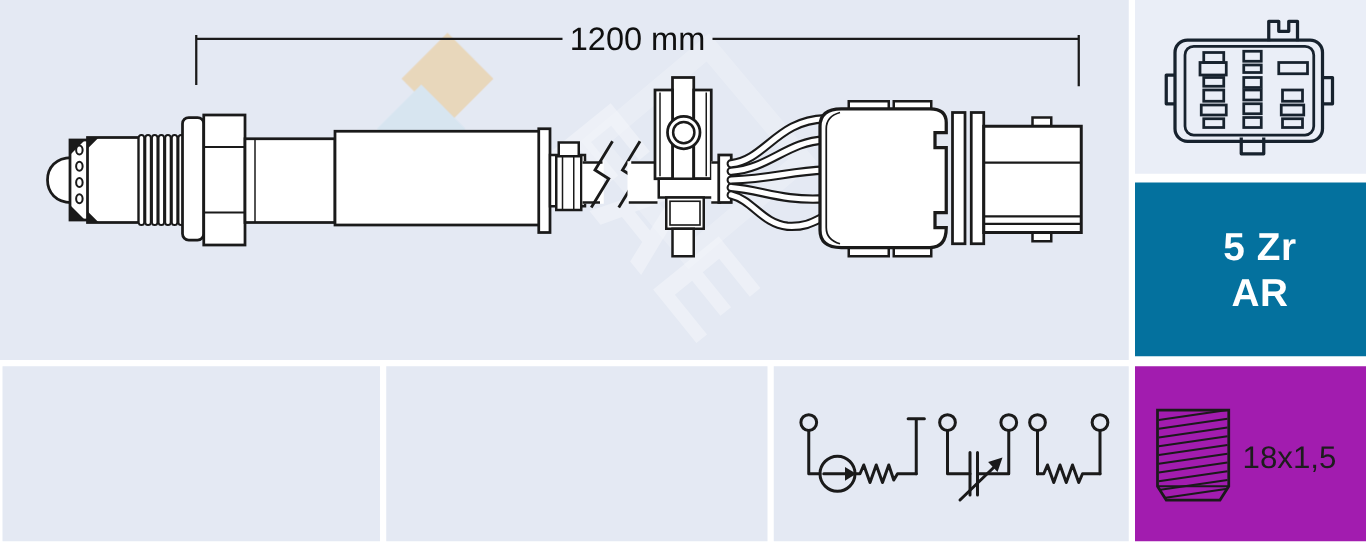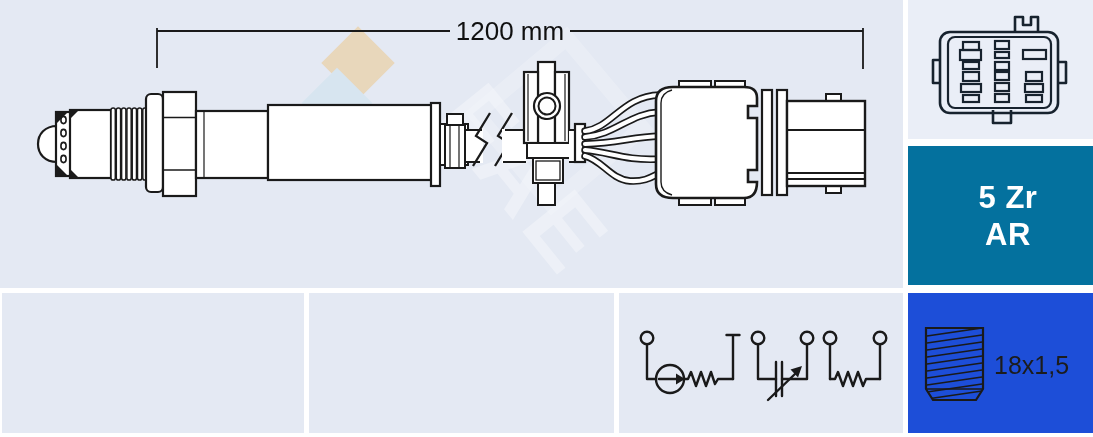--- a/index.html
+++ b/index.html
@@ -11,21 +11,21 @@
   .cell-main{left:0;top:0;width:903px;height:288px;}
   .cell-connector{left:908px;top:0;width:185px;height:139px;background:#eaeef7;}
   .cell-badge{
     left:908px;top:146px;width:200px;height:139px;background:#04719e;
     display:flex;flex-direction:column;align-items:center;justify-content:center;
   }
   .badge-line{color:#ffffff;font-weight:bold;font-size:31px;line-height:37px;letter-spacing:0.5px;}
   .cell-b1{left:2px;top:293px;width:302px;height:140px;}
   .cell-b2{left:309px;top:293px;width:305px;height:140px;}
   .cell-b3{left:619px;top:293px;width:284px;height:140px;}
-  .cell-thread{left:908px;top:293px;width:185px;height:140px;background:#1d4ed8;}
+  .cell-thread{left:908px;top:293px;width:185px;height:140px;background:#a21caf;}
   svg{display:block;}
 </style>
 </head>
 <body>
 
 <div class="canvas">
 
   <div class="cell cell-main">
     <svg width="903" height="288" viewBox="0 0 903 288">
 

